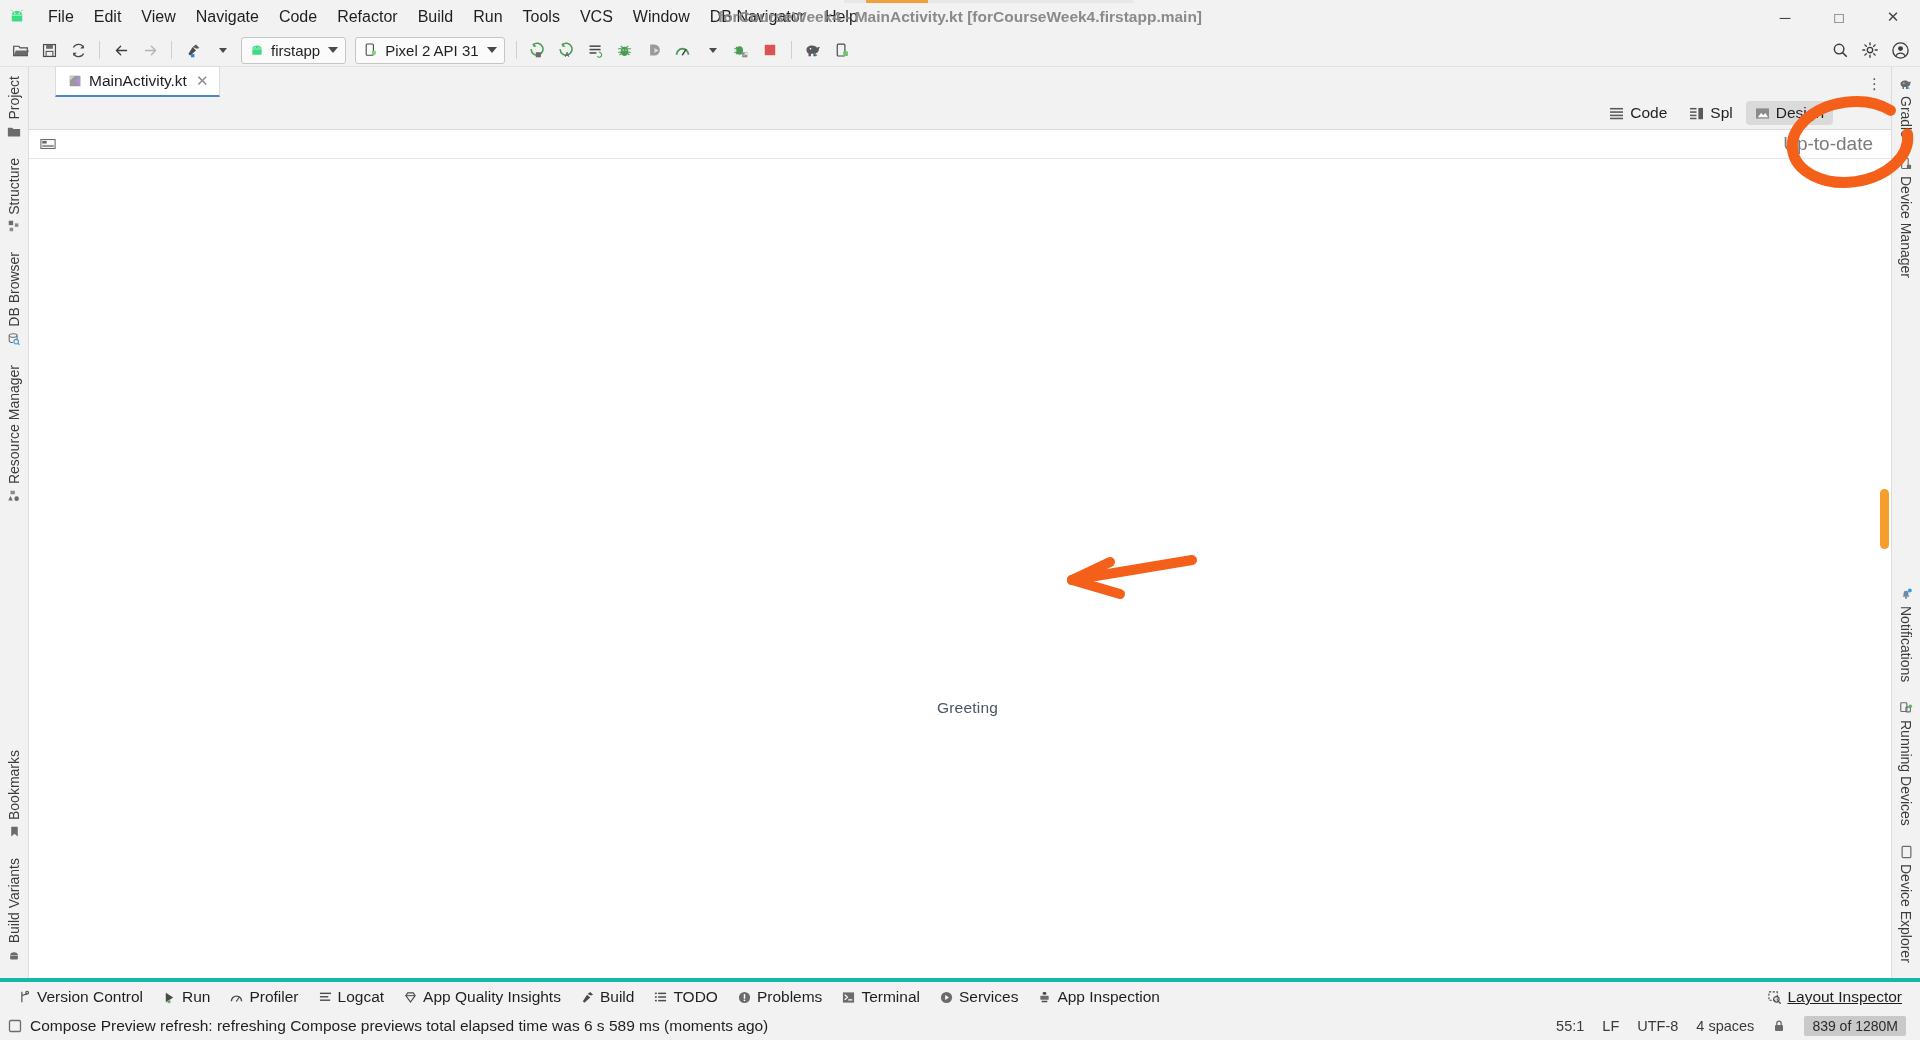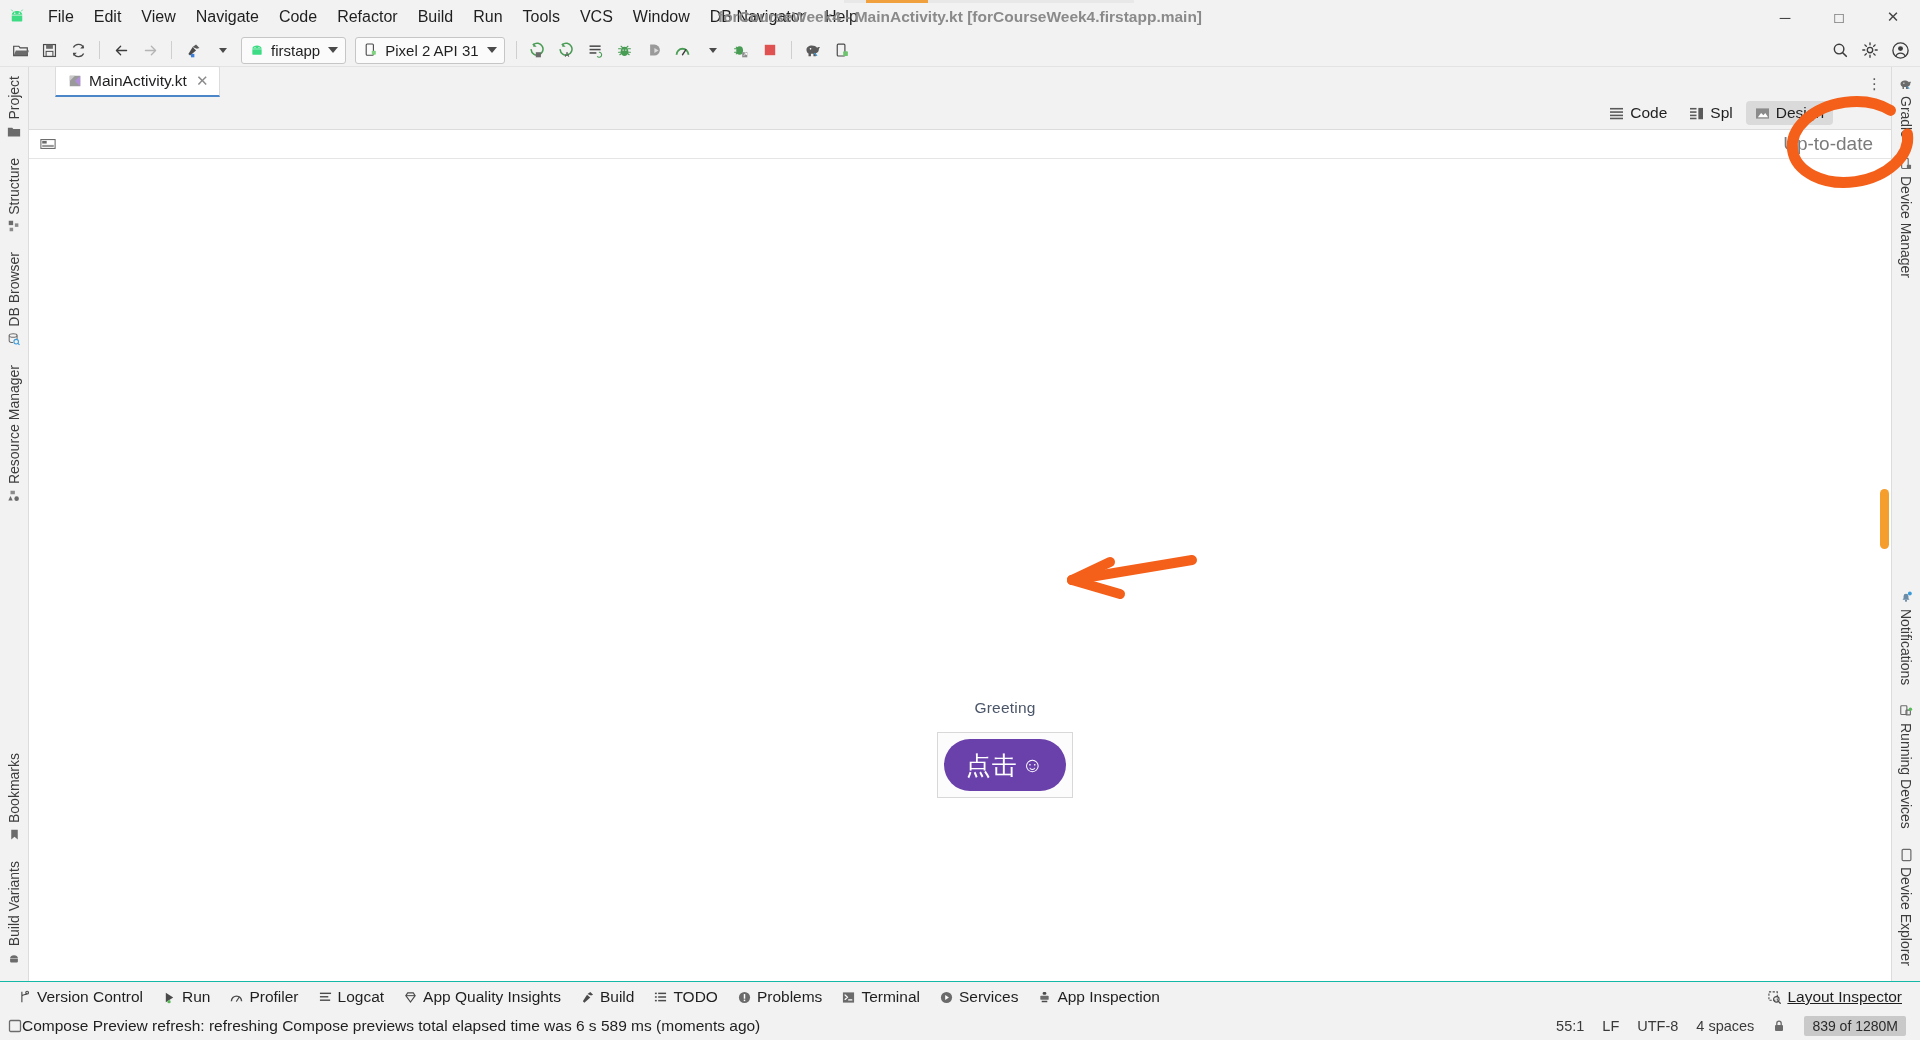--- a/index.html
+++ b/index.html
@@ -79,26 +79,26 @@
 
   
   .canvas-scroll{position:absolute;right:2px;top:330px;width:9px;height:60px;background:#f59e2e;border-radius:5px;}
 
   
   .annot{position:absolute;pointer-events:none;}
   #annot-circle{left:1780px;top:92px;}
   #annot-arrow{left:1058px;top:550px;}
 
   
-  .bottombar{height:30px;min-height:30px;display:flex;align-items:center;background:#f2f2f2;border-top:1px solid #14b8a6;padding:0 8px;}
+  .bottombar{height:30px;min-height:30px;display:flex;align-items:center;background:#f2f2f2;border-top:4px solid #14b8a6;padding:0 8px;}
   .bb-item{display:flex;align-items:center;gap:6px;padding:3px 10px;border-radius:3px;font-size:15.5px;color:#1f1f1f;white-space:nowrap;}
   .bb-right{margin-left:auto;display:flex;align-items:center;text-decoration:underline;}
 
   .statusbar{height:28px;min-height:28px;display:flex;align-items:center;background:#f2f2f2;padding:0 8px;position:relative;}
-  .sb-msg{display:flex;align-items:center;gap:0;font-size:15.5px;color:#1f1f1f;}
+  .sb-msg{display:flex;align-items:center;gap:8px;font-size:15.5px;color:#1f1f1f;}
   .sb-right{margin-left:auto;display:flex;align-items:center;gap:18px;font-size:14.5px;color:#3a3a3a;padding-right:6px;}
   .sb-mem{background:#c9c9c9;border-radius:2px;padding:2px 8px;font-size:14px;color:#2b2b2b;}
 
   .watermark{
     position:absolute;right:200px;bottom:6px;
     font-size:26px;color:rgba(120,120,120,.32);white-space:nowrap;
     pointer-events:none;letter-spacing:1px;
   }
 
   .ico{display:block;}
@@ -448,26 +448,20 @@
               <rect x="2.5" y="3.5" width="5" height="3" fill="#6b6b6b"></rect>
               <rect x="2.5" y="8" width="13" height="2.4" fill="#9a9a9a"></rect>
             </svg>
         </div>
         <div class="up-to-date">Up-to-date</div>
       </div>
 
       <div class="canvas">
         <div class="preview-wrap">
           <div class="greet-label">Greeting</div>
-          <div class="preview-box">
-            <div class="compose-btn">
-              <span>点击</span>
-              <span class="emo">☺</span>
-            </div>
-          </div>
         </div>
         <div class="canvas-scroll"></div>
       </div>
     </div>
 
     <div class="rail right">
       <div class="rail-group">
         <div class="rail-btn">
           <span class="rail-ico">
             <svg class="ico" width="15" height="13" viewBox="0 0 20 16">

